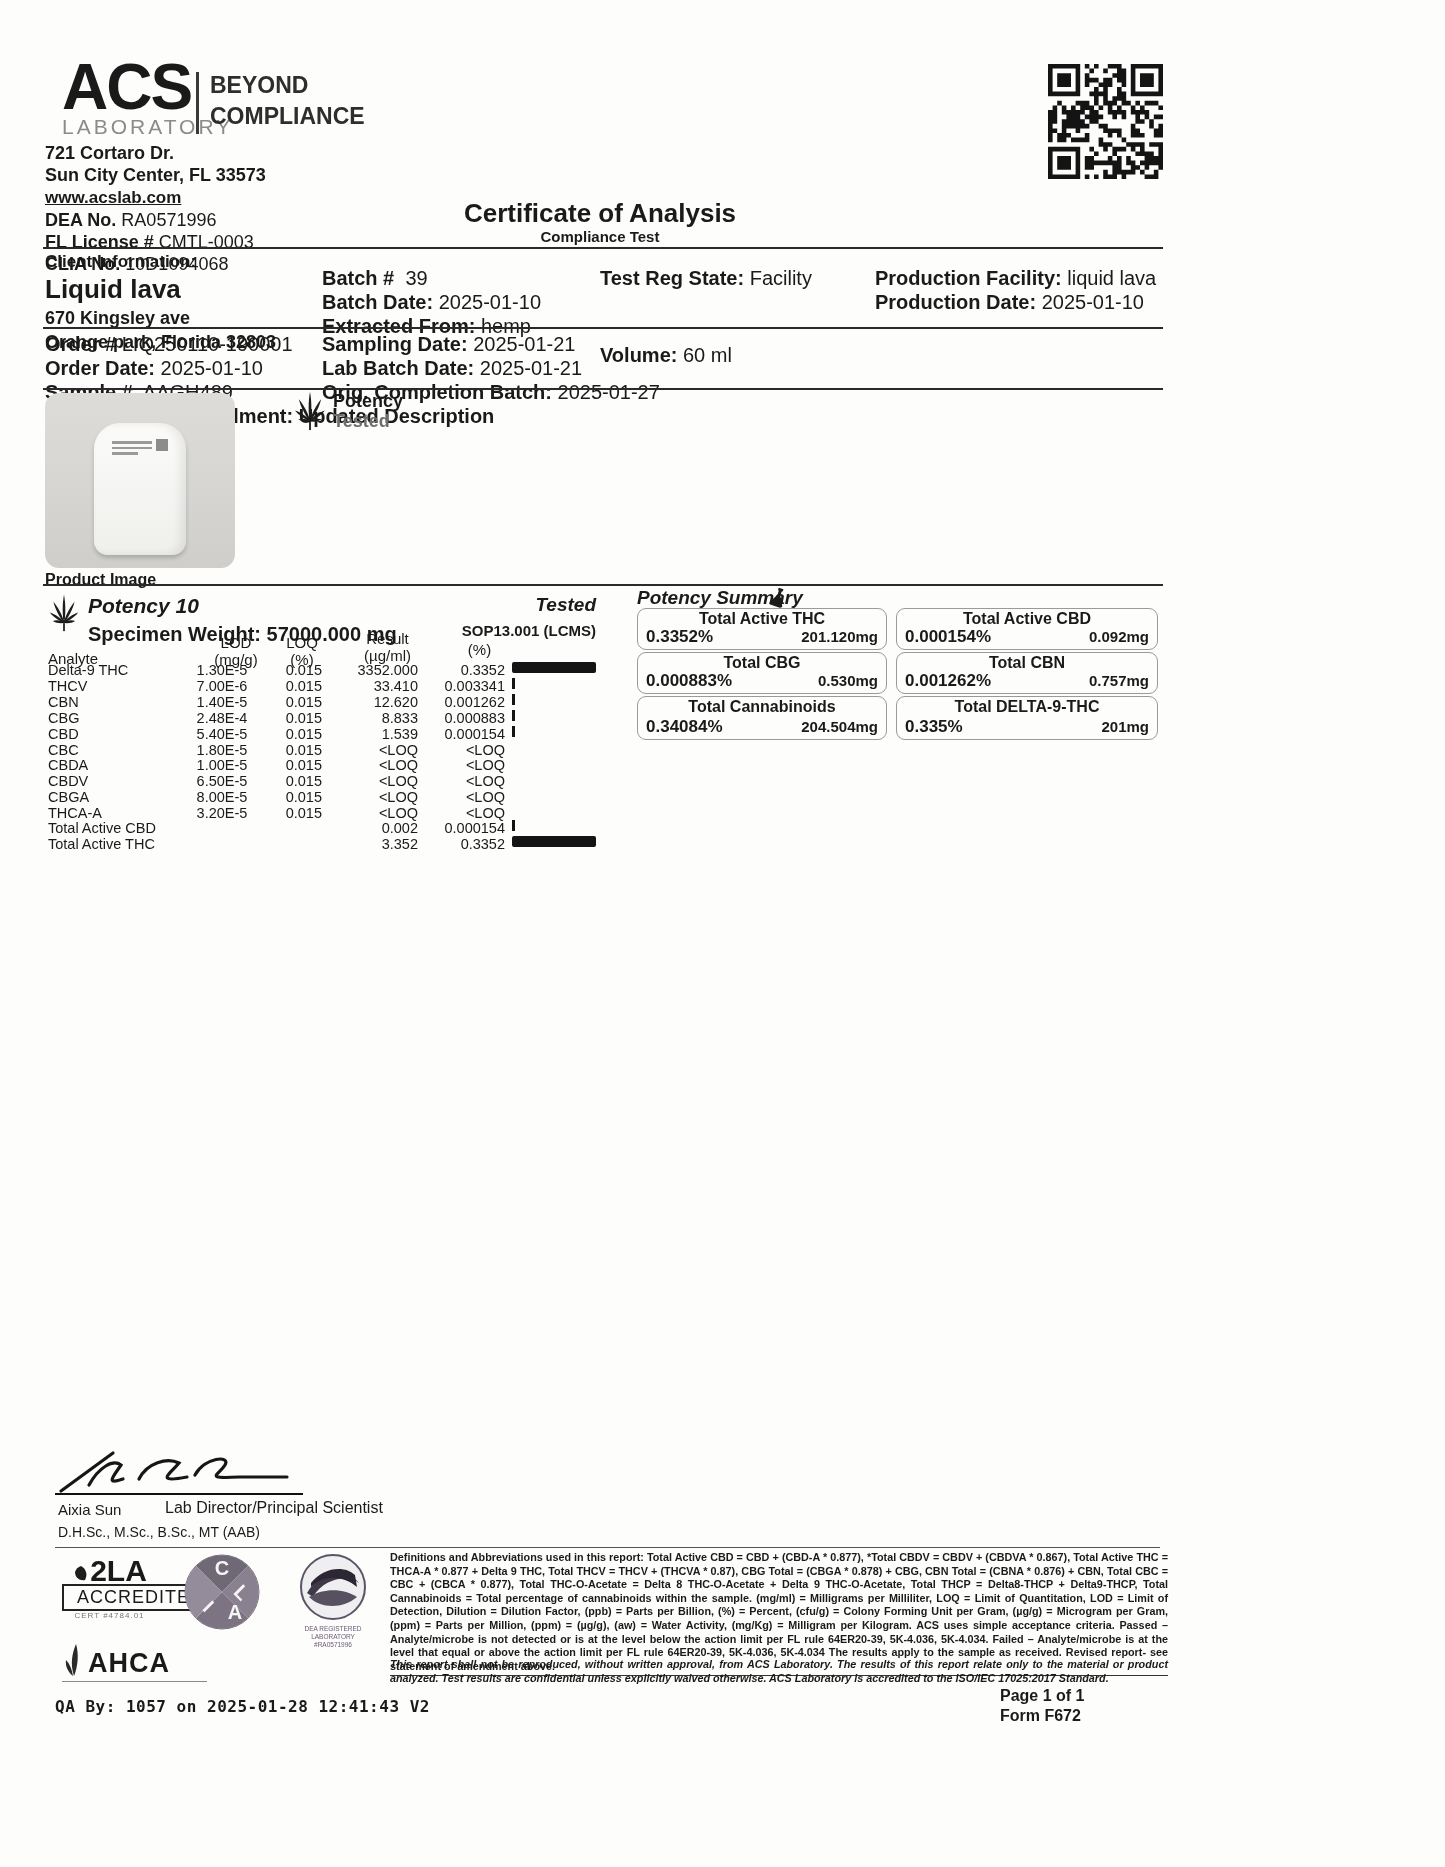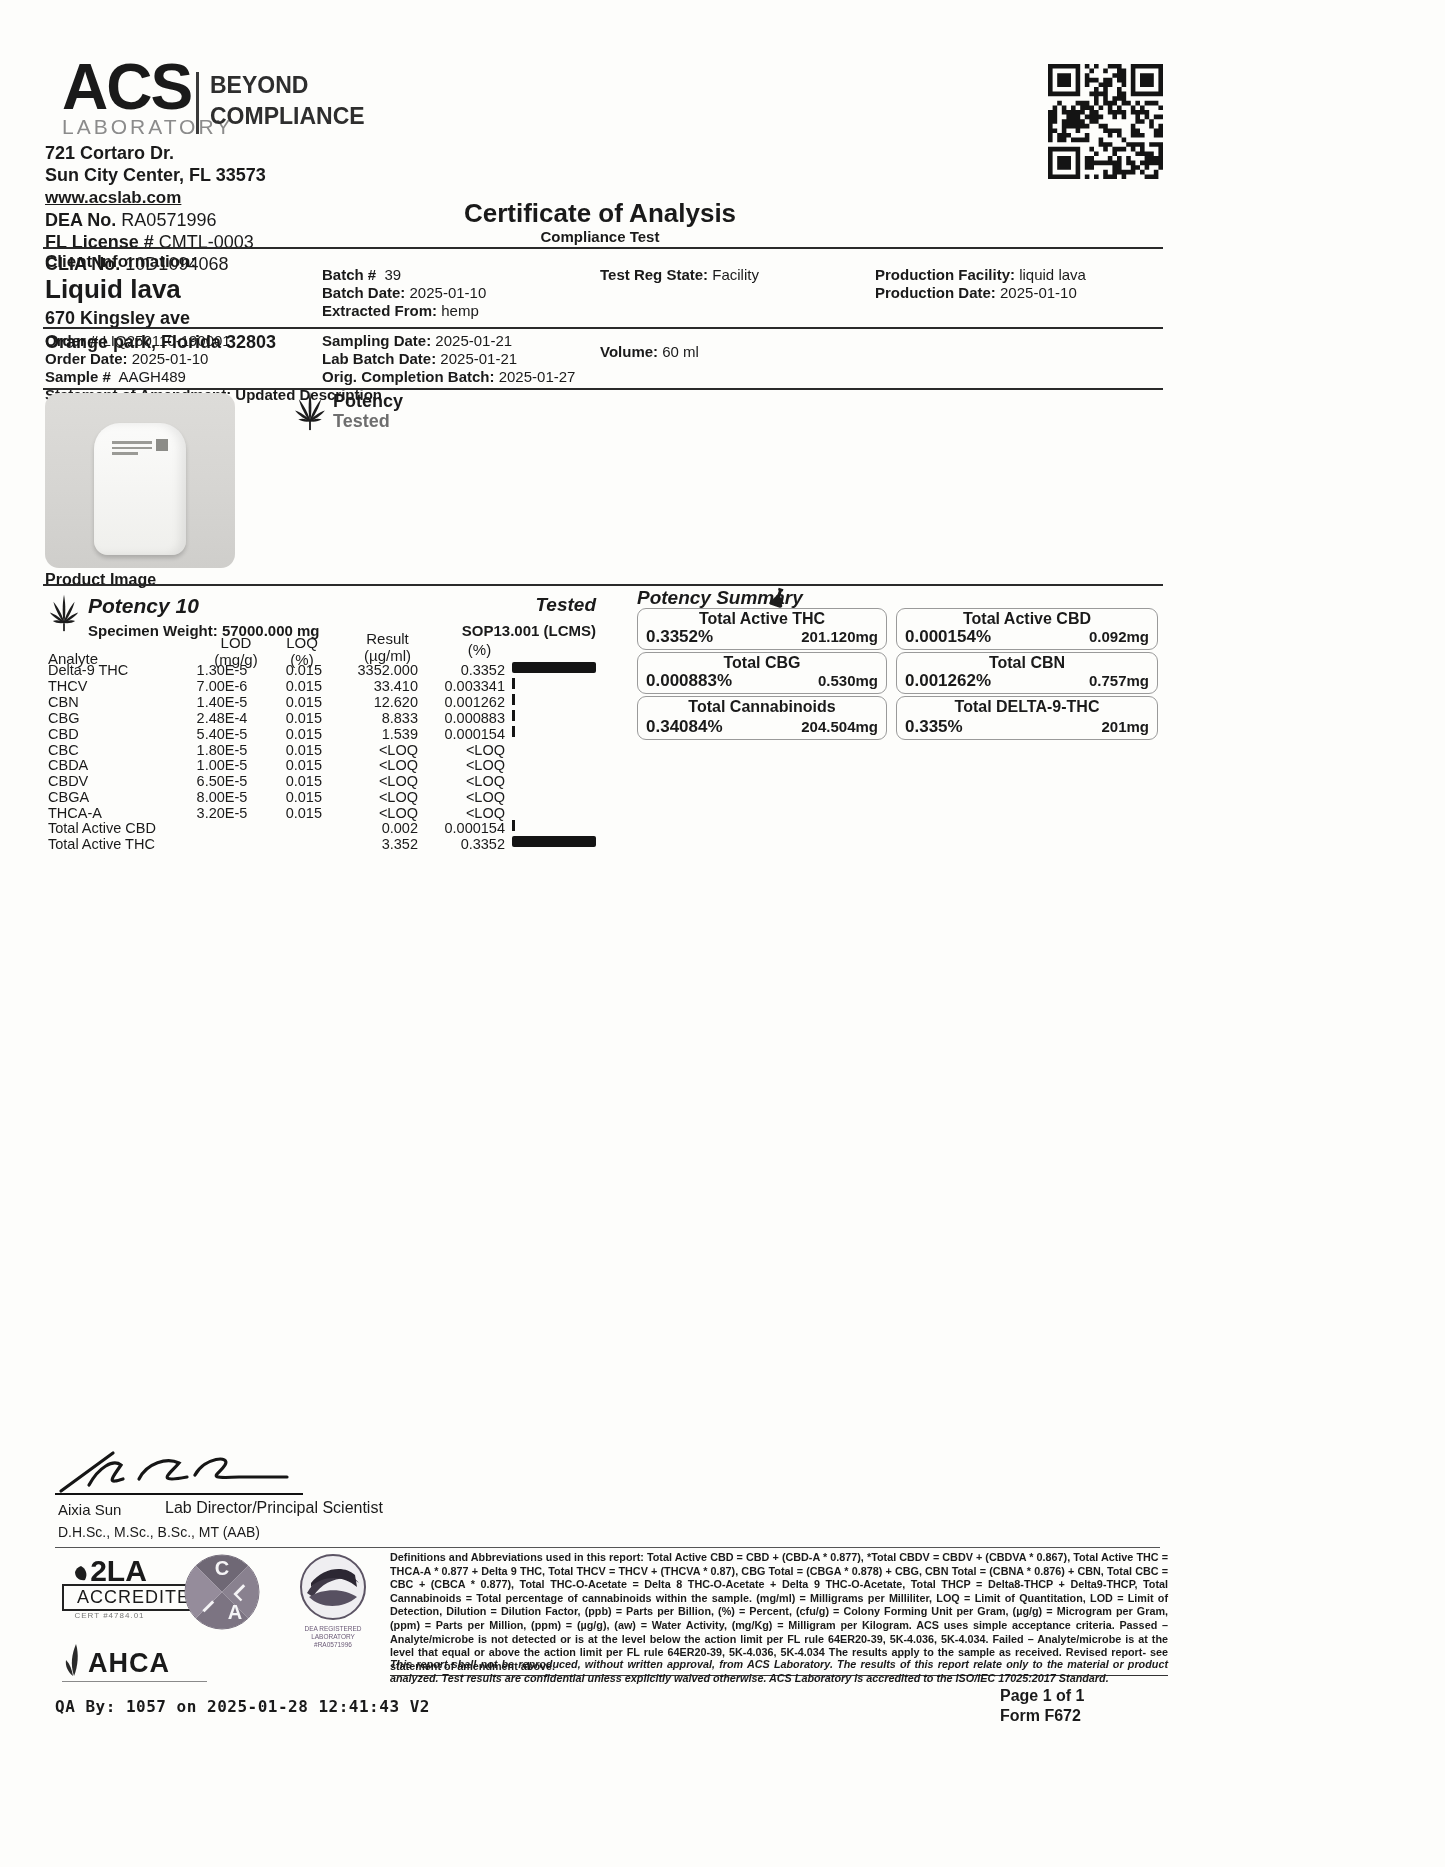--- a/index.html
+++ b/index.html
@@ -14,21 +14,21 @@
   .acs-lab{font-size:21px;color:#8b8b8b;letter-spacing:3px;margin-top:2px;}
   .logo-div{width:2.5px;height:62px;background:#3a3a3a;}
   .tagline{font-size:23px;font-weight:600;color:#2e2e2e;line-height:1.35;}
   .addr{font-size:18px;font-weight:bold;line-height:1.22;}
   .lic{font-size:18px;line-height:1.22;}
   .lic .k{font-weight:bold;}
   .site{font-size:17px;font-weight:bold;text-decoration:underline;}
   
   .sample{font-size:16px;line-height:1.2;text-align:right;}
   
-  .kv{font-size:15px;line-height:1.2;white-space:nowrap;}
+  .kv{font-size:20px;line-height:1.2;white-space:nowrap;}
   .kv .k{font-weight:bold;}
   
   .sbox{position:absolute;border:1.5px solid #9a9a9a;border-radius:9px;background:#fdfdfb;}
   .sbox .t{text-align:center;font-weight:bold;font-size:16px;margin-top:1px;}
   .sbox .p{position:absolute;left:8px;bottom:2px;font-weight:bold;font-size:17px;}
   .sbox .m{position:absolute;right:8px;bottom:4px;font-weight:bold;font-size:15px;}
   
   .th{position:absolute;font-size:15px;text-align:center;}
   .trow{position:absolute;left:48px;width:560px;height:16px;font-size:14.5px;}
   .trow span{position:absolute;top:0;}

